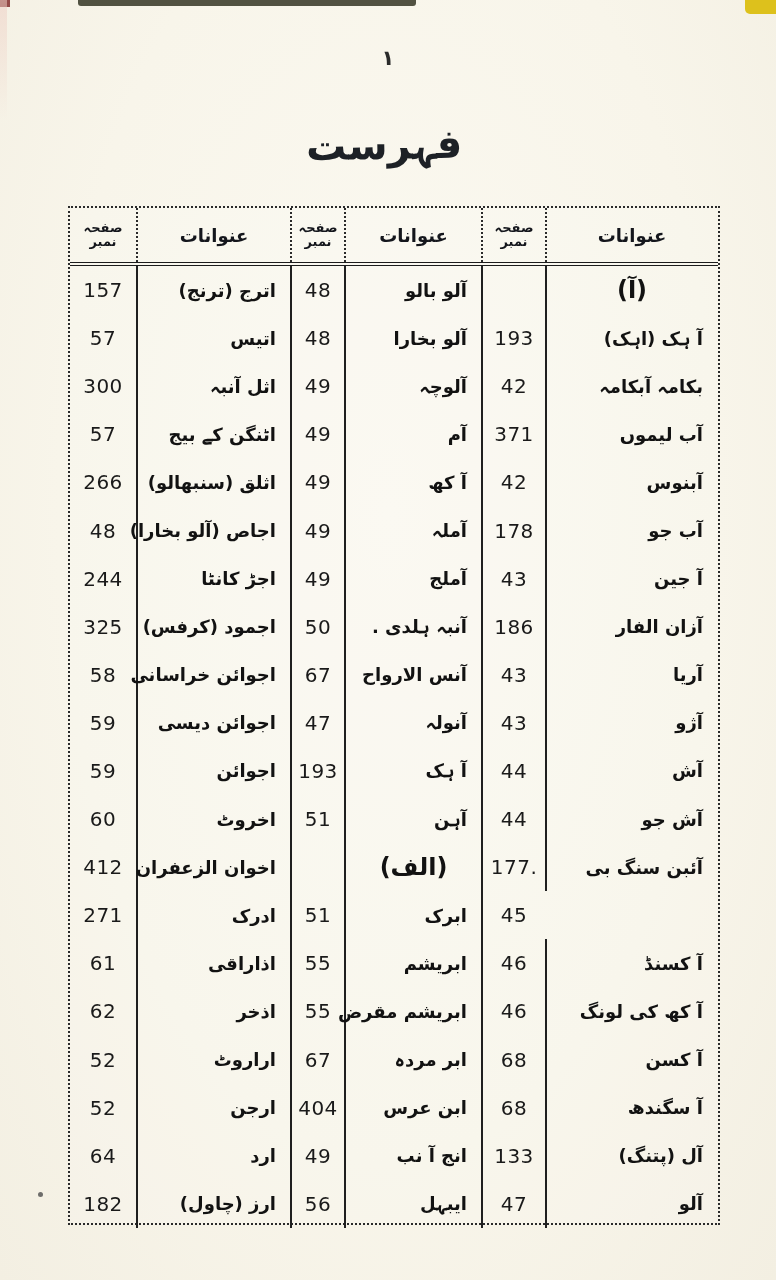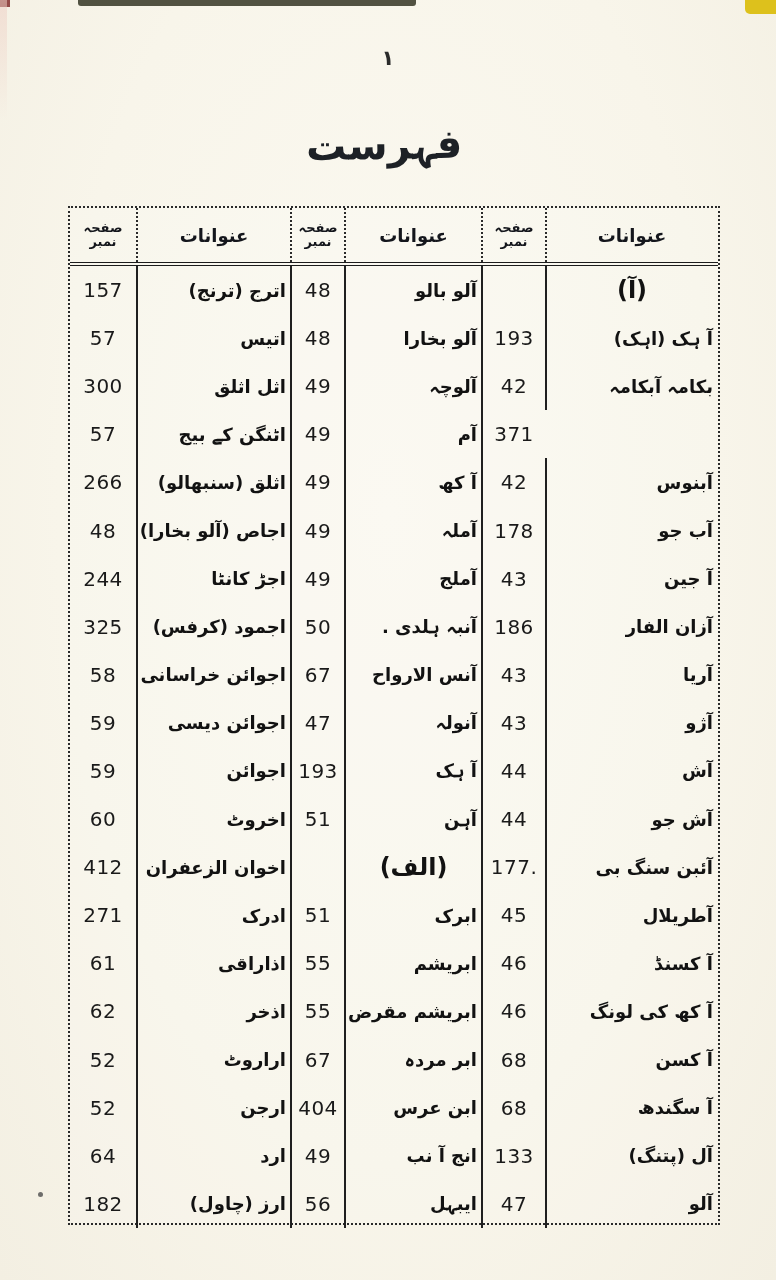--- a/index.html
+++ b/index.html
@@ -54,21 +54,21 @@
   .head-cell + .head-cell{border-left:2px dotted #2a2a2a;}
 
   .body-row{height:48.1px;}
   .cell{
     height:100%;display:flex;align-items:center;
     box-sizing:border-box;color:#121212;
     overflow:visible;white-space:nowrap;
   }
   .cell + .cell{border-left:2px solid #1f1f1f;}
   .cell.num{justify-content:center;font-size:20px;font-weight:500;letter-spacing:.5px;color:#1a1a1a;}
-  .cell.title{direction:rtl;justify-content:flex-start;padding-right:4px;font-size:18px;font-weight:bold;}
+  .cell.title{direction:rtl;justify-content:flex-start;padding-right:14px;font-size:18px;font-weight:bold;}
   .cell.title.section{justify-content:center;padding-right:0;font-size:24px;}
 </style>
 </head>
 <body>
 
 <div class="paper">
 
   <div class="strip-top"></div>
   <div class="corner-maroon"></div>
   <div class="corner-yellow"></div>
@@ -100,32 +100,33 @@
         <div class="grid-row body-row">
           <div class="cell num">57</div>
           <div class="cell title">اتیس</div>
           <div class="cell num">48</div>
           <div class="cell title">آلو بخارا</div>
           <div class="cell num">193</div>
           <div class="cell title">آ ہک (اہک)</div>
         </div>
         <div class="grid-row body-row">
           <div class="cell num">300</div>
-          <div class="cell title">اثل اثلق</div>
+          <div class="cell title">اثل آنبہ</div>
           <div class="cell num">49</div>
           <div class="cell title">آلوچہ</div>
           <div class="cell num">42</div>
           <div class="cell title">بکامہ آبکامہ</div>
         </div>
         <div class="grid-row body-row">
           <div class="cell num">57</div>
           <div class="cell title">اٹنگن کے بیج</div>
           <div class="cell num">49</div>
           <div class="cell title">آم</div>
           <div class="cell num">371</div>
+          <div class="cell title">آب لیموں</div>
         </div>
         <div class="grid-row body-row">
           <div class="cell num">266</div>
           <div class="cell title">اثلق (سنبھالو)</div>
           <div class="cell num">49</div>
           <div class="cell title">آ کھ</div>
           <div class="cell num">42</div>
           <div class="cell title">آبنوس</div>
         </div>
         <div class="grid-row body-row">
@@ -191,21 +192,20 @@
           <div class="cell title section">(الف)</div>
           <div class="cell num">177.</div>
           <div class="cell title">آئبن سنگ بی</div>
         </div>
         <div class="grid-row body-row">
           <div class="cell num">271</div>
           <div class="cell title">ادرک</div>
           <div class="cell num">51</div>
           <div class="cell title">ابرک</div>
           <div class="cell num">45</div>
-          <div class="cell title">آطریلال</div>
         </div>
         <div class="grid-row body-row">
           <div class="cell num">61</div>
           <div class="cell title">اذاراقی</div>
           <div class="cell num">55</div>
           <div class="cell title">ابریشم</div>
           <div class="cell num">46</div>
           <div class="cell title">آ کسنڈ</div>
         </div>
         <div class="grid-row body-row">

